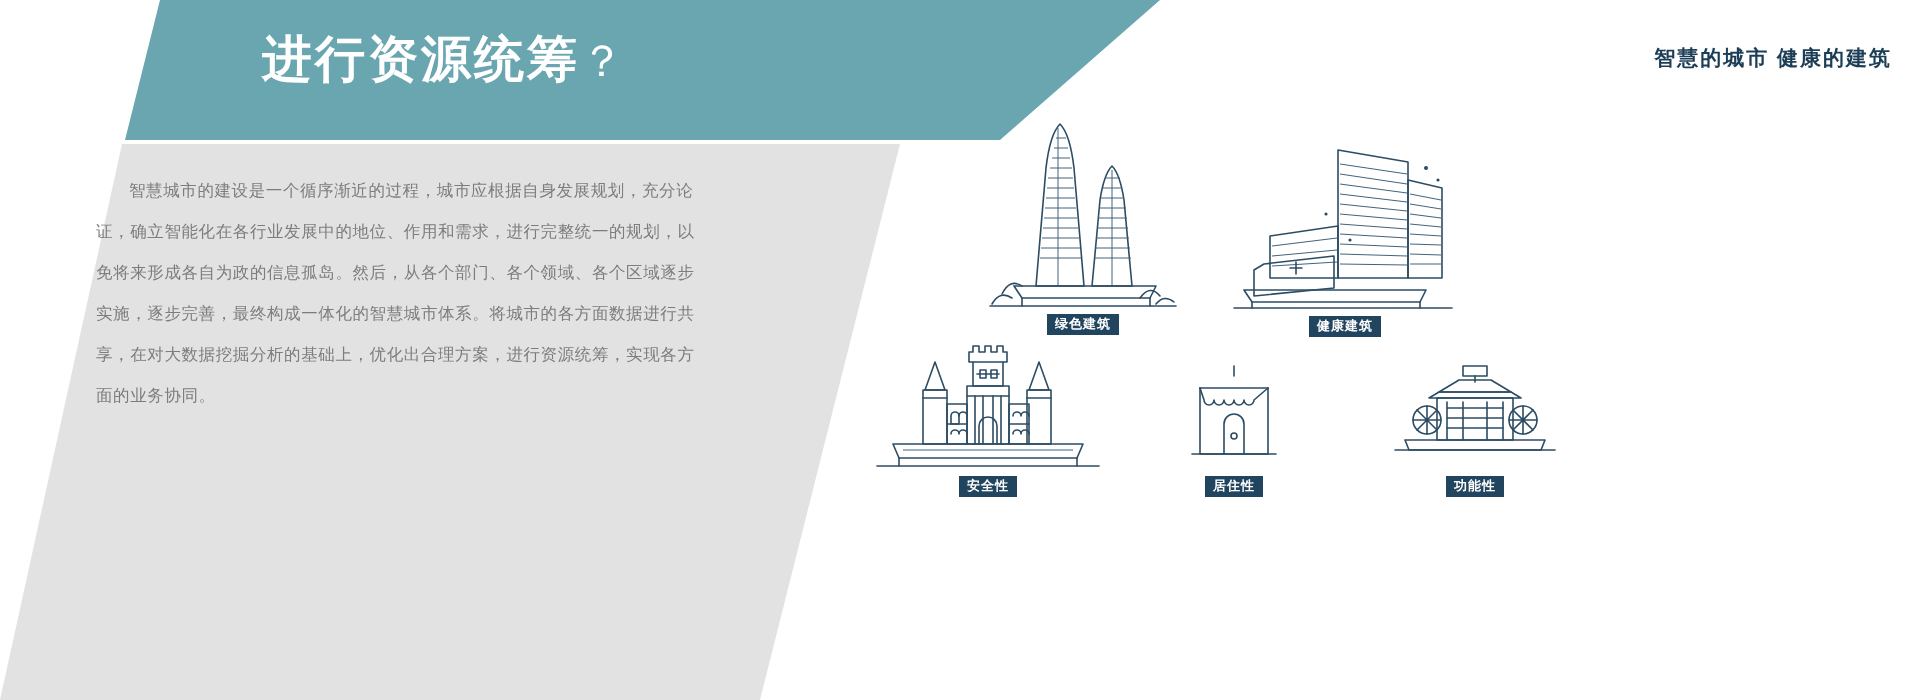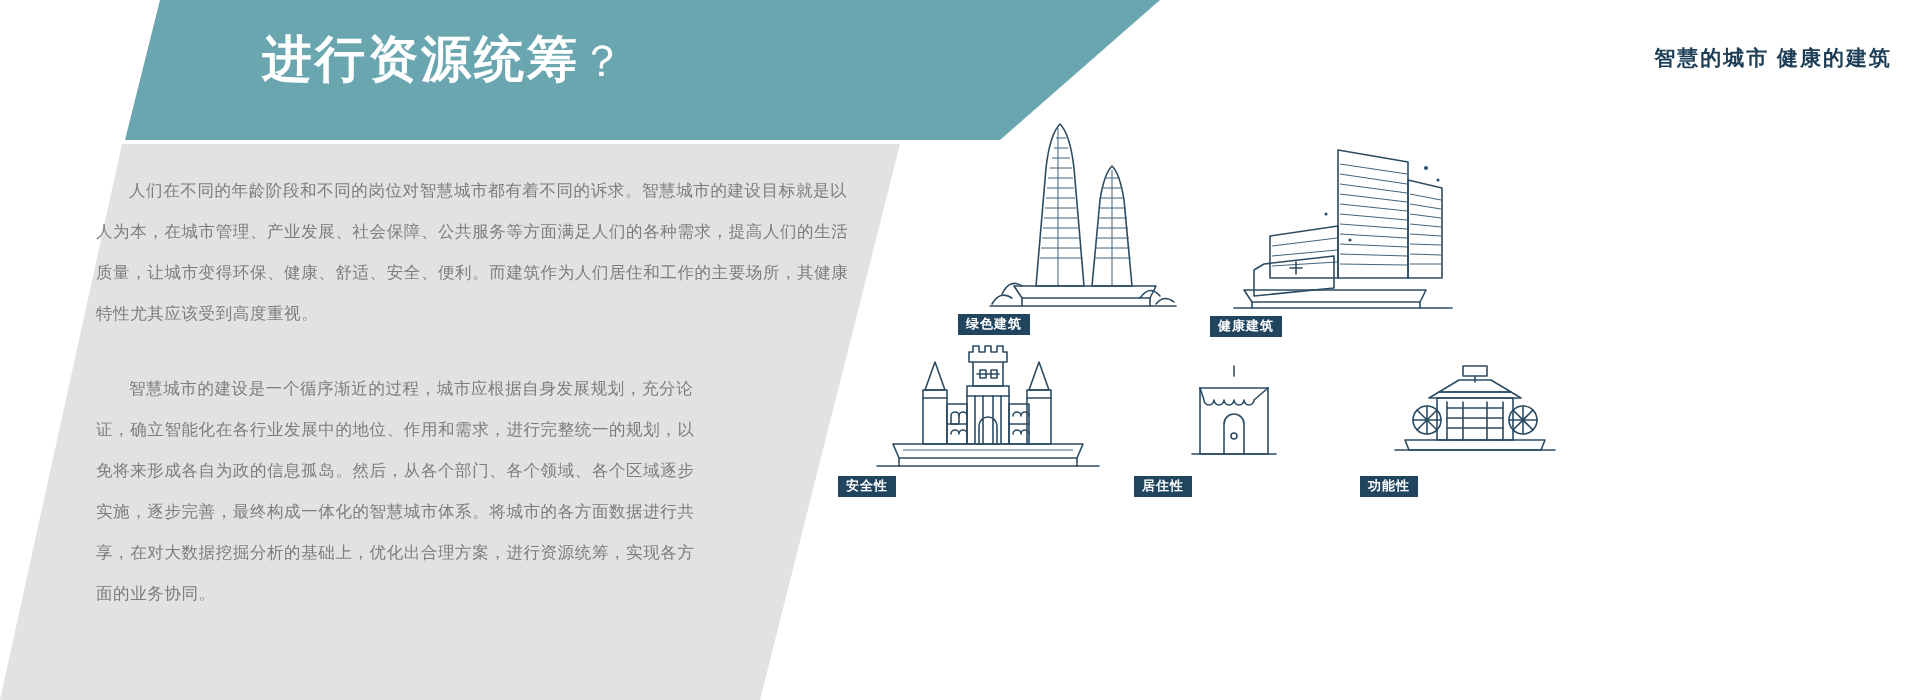--- a/index.html
+++ b/index.html
@@ -64,21 +64,21 @@
     line-height:41px;
     letter-spacing:0.6px;
   }
   .body-text p { margin:0 0 34px 0; text-indent:2em; }
   .body-text p:last-child { margin-bottom:0; }
   .para2 { width:615px; }
 
   
   .icon-area { position:absolute; left:830px; top:100px; width:1090px; height:560px; }
 
-  .icon-cell { position:absolute; text-align:left; }
+  .icon-cell { position:absolute; text-align:center; }
   .icon-art { display:block; margin:0 auto; }
   .icon-label {
     display:inline-block;
     margin-top:6px;
     background:#22455f;
     color:#ffffff;
     font-size:13px;
     font-weight:bold;
     letter-spacing:1px;
     padding:3px 8px 4px 8px;
@@ -103,21 +103,20 @@
 
 <div class="slide">
 
   <div class="title-banner"></div>
   <div class="title-text"><span>进行资源统筹</span><span class="qmark">？</span></div>
 
   <div class="right-heading">智慧的城市  健康的建筑</div>
 
   <div class="body-panel"></div>
   <div class="body-text">
-    <p>人们在不同的年龄阶段和不同的岗位对智慧城市都有着不同的诉求。智慧城市的建设目标就是以人为本，在城市管理、产业发展、社会保障、公共服务等方面满足人们的各种需求，提高人们的生活质量，让城市变得环保、健康、舒适、安全、便利。而建筑作为人们居住和工作的主要场所，其健康特性尤其应该受到高度重视。</p>
     <p class="para2">智慧城市的建设是一个循序渐近的过程，城市应根据自身发展规划，充分论证，确立智能化在各行业发展中的地位、作用和需求，进行完整统一的规划，以免将来形成各自为政的信息孤岛。然后，从各个部门、各个领域、各个区域逐步实施，逐步完善，最终构成一体化的智慧城市体系。将城市的各方面数据进行共享，在对大数据挖掘分析的基础上，优化出合理方案，进行资源统筹，实现各方面的业务协同。</p>
   </div>
 
   <div class="icon-area">
 
     <div class="icon-cell cell-green">
       <svg class="icon-art" width="190" height="200" viewBox="0 0 190 200">
         <g class="nav-stroke">
           <path d="M48 178 L58 60 Q62 26 72 16 Q82 26 86 60 L96 178 Z"></path>
           <path d="M104 178 L112 92 Q116 66 124 58 Q132 66 136 92 L144 178 Z"></path>

